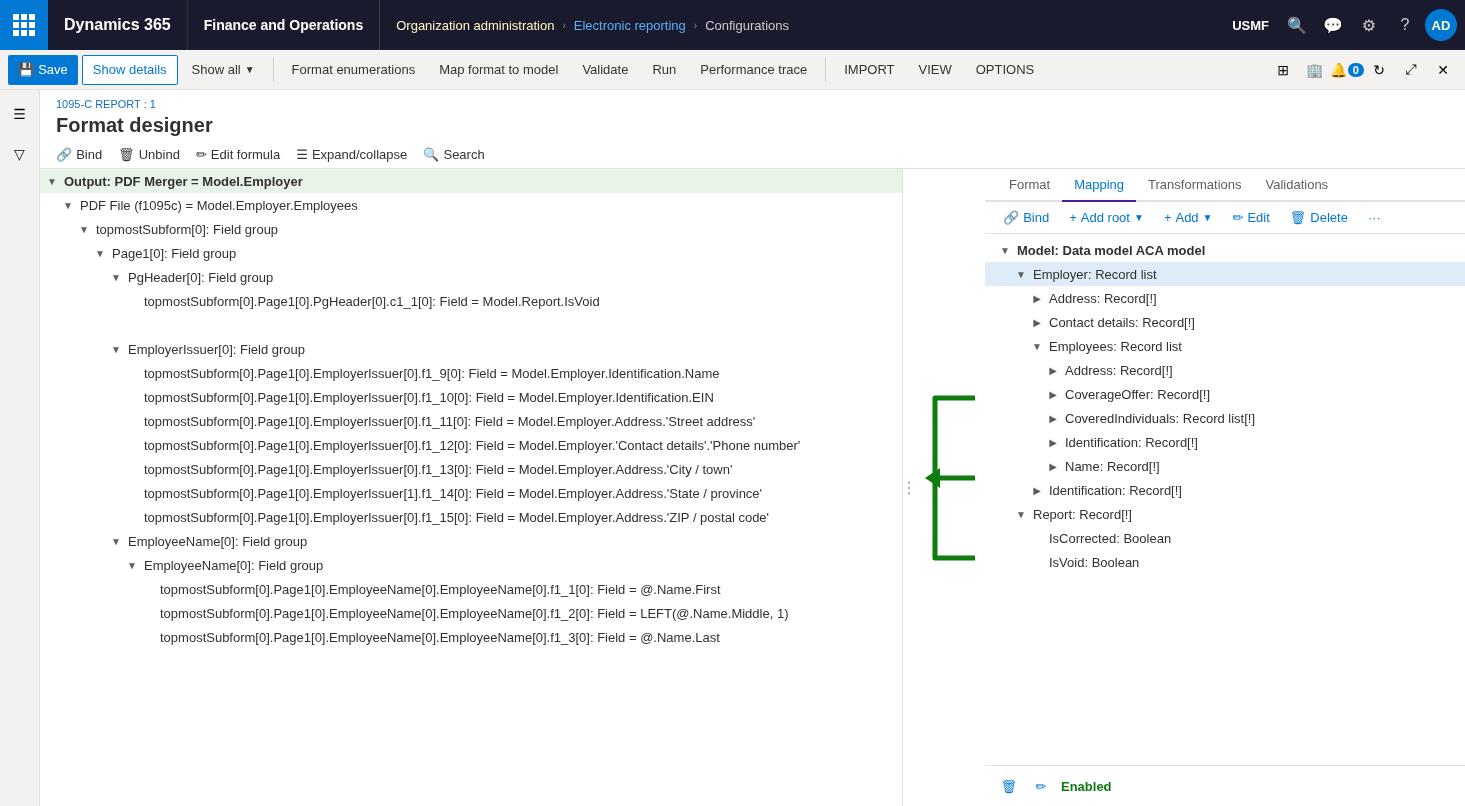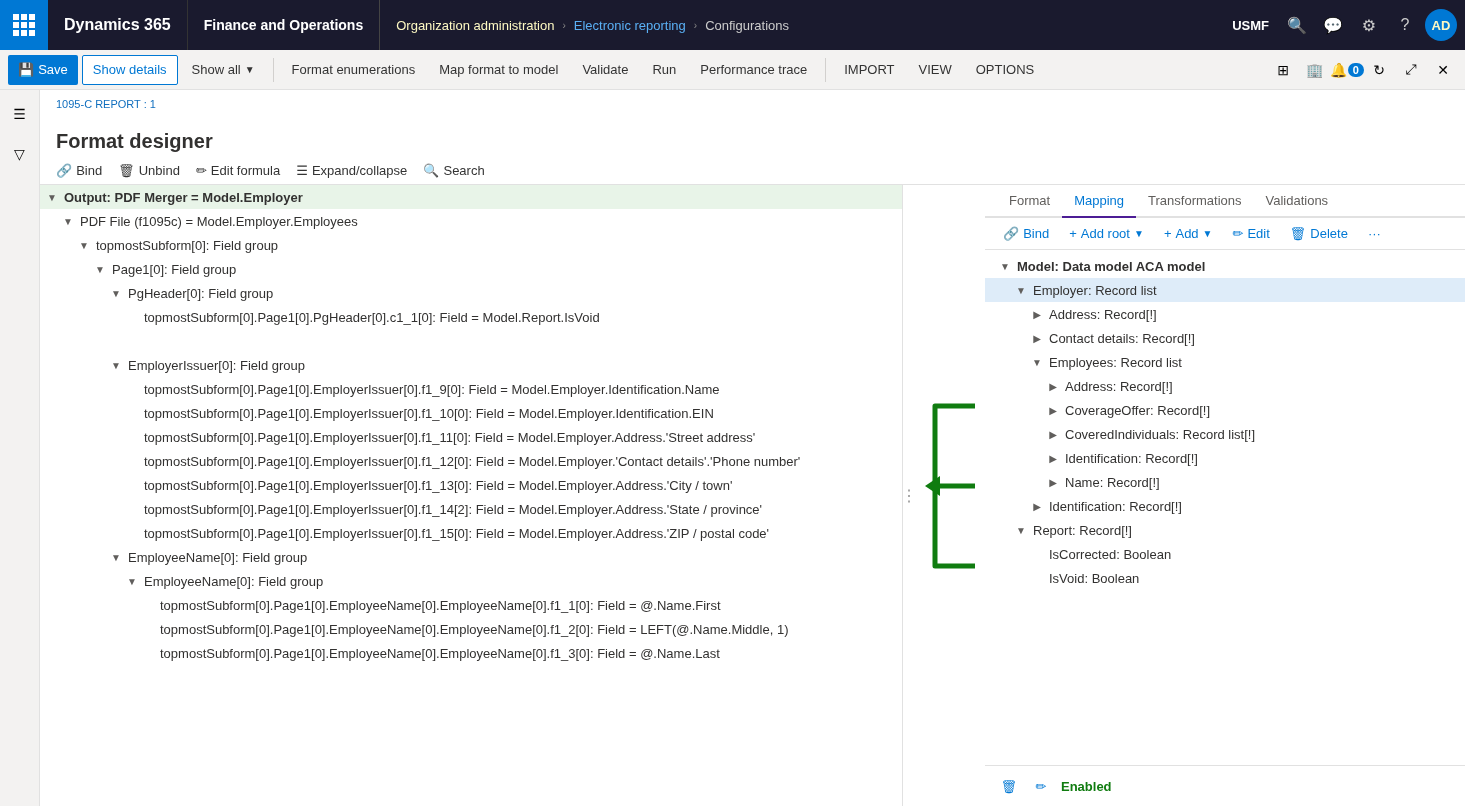--- a/index.html
+++ b/index.html
@@ -192,21 +192,21 @@
       flex-direction: column;
       overflow: hidden;
     }
     .content-header {
       padding: 8px 16px 4px 16px;
       background: #fff;
     }
     .breadcrumb-line {
       font-size: 11px;
       color: #106ebe;
-      margin-bottom: 20px;
+      margin-bottom: 4px;
     }
     .page-title {
       font-size: 20px;
       font-weight: 600;
       color: #323130;
     }
 
     
     .format-tools {
       display: flex;
@@ -551,21 +551,21 @@
               <span class="tree-text">topmostSubform[0].Page1[0].EmployerIssuer[0].f1_12[0]: Field = Model.Employer.'Contact details'.'Phone number'</span>
             </div>
             <div class="tree-item">
               <span class="tree-indent" style="width: 84px;"></span>
               <span class="tree-toggle"></span>
               <span class="tree-text">topmostSubform[0].Page1[0].EmployerIssuer[0].f1_13[0]: Field = Model.Employer.Address.'City / town'</span>
             </div>
             <div class="tree-item">
               <span class="tree-indent" style="width: 84px;"></span>
               <span class="tree-toggle"></span>
-              <span class="tree-text">topmostSubform[0].Page1[0].EmployerIssuer[0].f1_14[2]: Field = Model.Employer.Address.'State / province'</span>
+              <span class="tree-text">topmostSubform[0].Page1[0].EmployerIssuer[1].f1_14[0]: Field = Model.Employer.Address.'State / province'</span>
             </div>
             <div class="tree-item">
               <span class="tree-indent" style="width: 84px;"></span>
               <span class="tree-toggle"></span>
               <span class="tree-text">topmostSubform[0].Page1[0].EmployerIssuer[0].f1_15[0]: Field = Model.Employer.Address.'ZIP / postal code'</span>
             </div>
             <div class="tree-item">
               <span class="tree-indent" style="width: 68px;"></span>
               <span class="tree-toggle">▼</span>
               <span class="tree-text">EmployeeName[0]: Field group</span>

